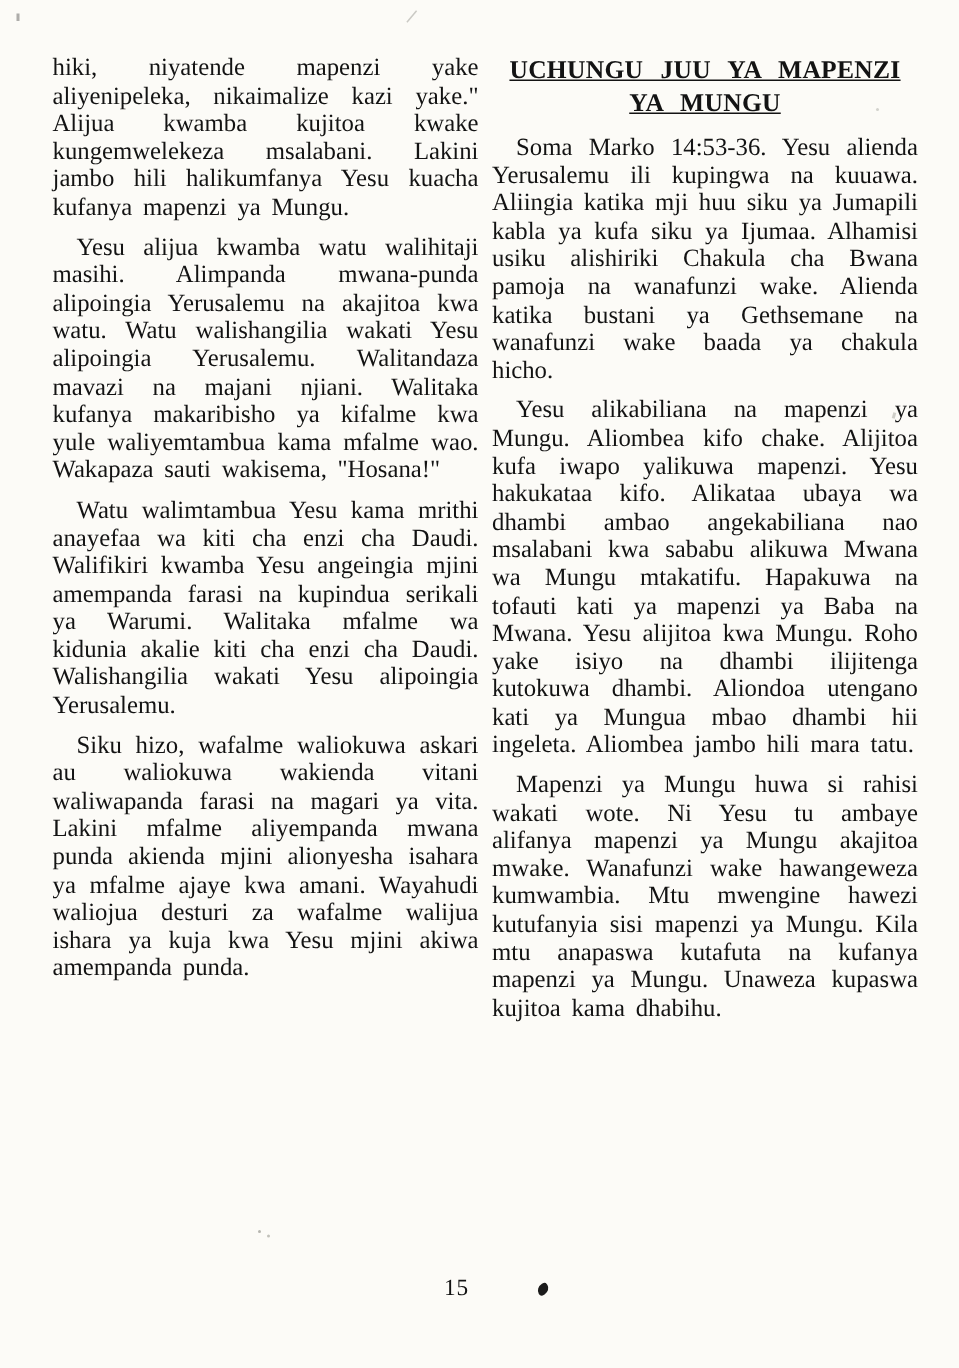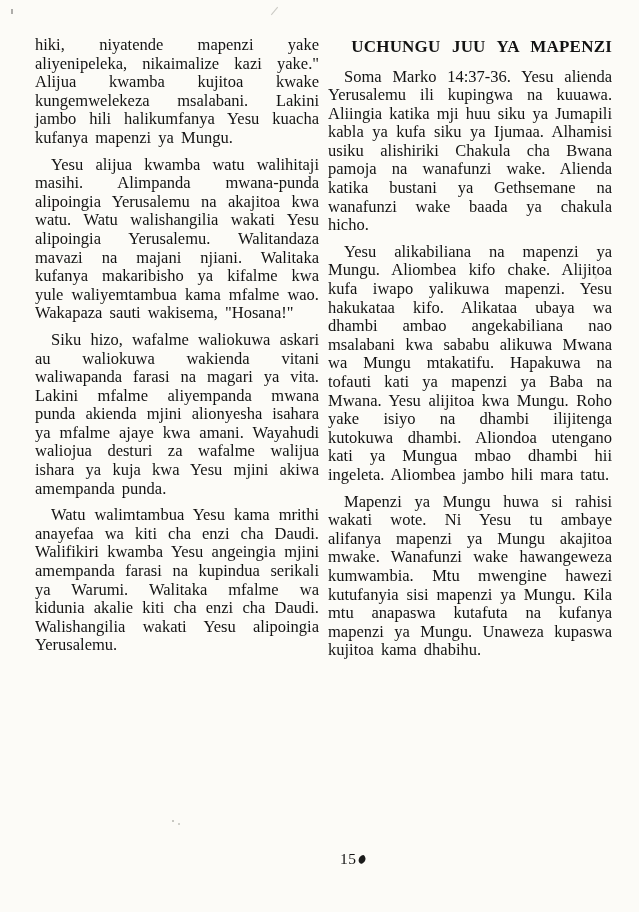--- a/index.html
+++ b/index.html
@@ -35,32 +35,32 @@
     margin-top: 8px;
   }
   .col p.ind {
     text-indent: 16px;
   }
   .heading {
     margin: 0 0 10px 0;
     font-size: 17px;
     font-weight: bold;
     line-height: 21.5px;
-    text-align: right;
+    text-align: center;
     word-spacing: 7px;
     letter-spacing: 0.2px;
+    text-decoration: underline;
   }
   .heading span { display: block; }
   .page-number {
     position: absolute;
     left: 296px;
     top: 850px;
     font-size: 15.5px;
     letter-spacing: 0.5px;
-    margin-left: 44px;
   }
   
   .speck { position: absolute; }
   .speck-corner {
     left: 11px; top: 9px; width: 2px; height: 5px;
     background: #9a9a96; opacity: 0.8;
   }
   .speck-slash {
     left: 274px; top: 6px; width: 1px; height: 10px;
     background: #a9a9a2; opacity: 0.6;
@@ -90,29 +90,30 @@
 </head>
 <body>
 
 <div class="page">
 
   <div class="columns">
 
     <div class="col col-left">
       <p>hiki, niyatende mapenzi yake aliyenipeleka, nikaimalize kazi yake." Alijua kwamba kujitoa kwake kungemwelekeza msalabani. Lakini jambo hili halikumfanya Yesu kuacha kufanya mapenzi ya Mungu.</p>
       <p class="ind">Yesu alijua kwamba watu walihitaji masihi. Alimpanda mwana-punda alipoingia Yerusalemu na akajitoa kwa watu. Watu walishangilia wakati Yesu alipoingia Yerusalemu. Walitandaza mavazi na majani njiani. Walitaka kufanya makaribisho ya kifalme kwa yule waliyemtambua kama mfalme wao. Wakapaza sauti wakisema, "Hosana!"</p>
+      <p class="ind">Watu walimtambua Yesu kama mrithi anayefaa wa kiti cha enzi cha Daudi. Walifikiri kwamba Yesu angeingia mjini amempanda farasi na kupindua serikali ya Warumi. Walitaka mfalme wa kidunia akalie kiti cha enzi cha Daudi. Walishangilia wakati Yesu alipoingia Yerusalemu.</p>
       <p class="ind">Siku hizo, wafalme waliokuwa askari au waliokuwa wakienda vitani waliwapanda farasi na magari ya vita. Lakini mfalme aliyempanda mwana punda akienda mjini alionyesha isahara ya mfalme ajaye kwa amani. Wayahudi waliojua desturi za wafalme walijua ishara ya kuja kwa Yesu mjini akiwa amempanda punda.</p>
-      <p class="ind">Watu walimtambua Yesu kama mrithi anayefaa wa kiti cha enzi cha Daudi. Walifikiri kwamba Yesu angeingia mjini amempanda farasi na kupindua serikali ya Warumi. Walitaka mfalme wa kidunia akalie kiti cha enzi cha Daudi. Walishangilia wakati Yesu alipoingia Yerusalemu.</p>
     </div>
 
     <div class="col col-right">
       <h2 class="heading">
         <span>UCHUNGU JUU YA MAPENZI</span>
+        <span>YA MUNGU</span>
       </h2>
-      <p class="ind">Soma Marko 14:37-36. Yesu alienda Yerusalemu ili kupingwa na kuuawa. Aliingia katika mji huu siku ya Jumapili kabla ya kufa siku ya Ijumaa. Alhamisi usiku alishiriki Chakula cha Bwana pamoja na wanafunzi wake. Alienda katika bustani ya Gethsemane na wanafunzi wake baada ya chakula hicho.</p>
+      <p class="ind">Soma Marko 14:53-36. Yesu alienda Yerusalemu ili kupingwa na kuuawa. Aliingia katika mji huu siku ya Jumapili kabla ya kufa siku ya Ijumaa. Alhamisi usiku alishiriki Chakula cha Bwana pamoja na wanafunzi wake. Alienda katika bustani ya Gethsemane na wanafunzi wake baada ya chakula hicho.</p>
       <p class="ind">Yesu alikabiliana na mapenzi ya Mungu. Aliombea kifo chake. Alijitoa kufa iwapo yalikuwa mapenzi. Yesu hakukataa kifo. Alikataa ubaya wa dhambi ambao angekabiliana nao msalabani kwa sababu alikuwa Mwana wa Mungu mtakatifu. Hapakuwa na tofauti kati ya mapenzi ya Baba na Mwana. Yesu alijitoa kwa Mungu. Roho yake isiyo na dhambi ilijitenga kutokuwa dhambi. Aliondoa utengano kati ya Mungua mbao dhambi hii ingeleta. Aliombea jambo hili mara tatu.</p>
       <p class="ind">Mapenzi ya Mungu huwa si rahisi wakati wote. Ni Yesu tu ambaye alifanya mapenzi ya Mungu akajitoa mwake. Wanafunzi wake hawangeweza kumwambia. Mtu mwengine hawezi kutufanyia sisi mapenzi ya Mungu. Kila mtu anapaswa kutafuta na kufanya mapenzi ya Mungu. Unaweza kupaswa kujitoa kama dhabihu.</p>
     </div>
 
   </div>
 
   <div class="page-number">15</div>
 
   <div class="speck speck-corner"></div>
   <div class="speck speck-slash"></div>

